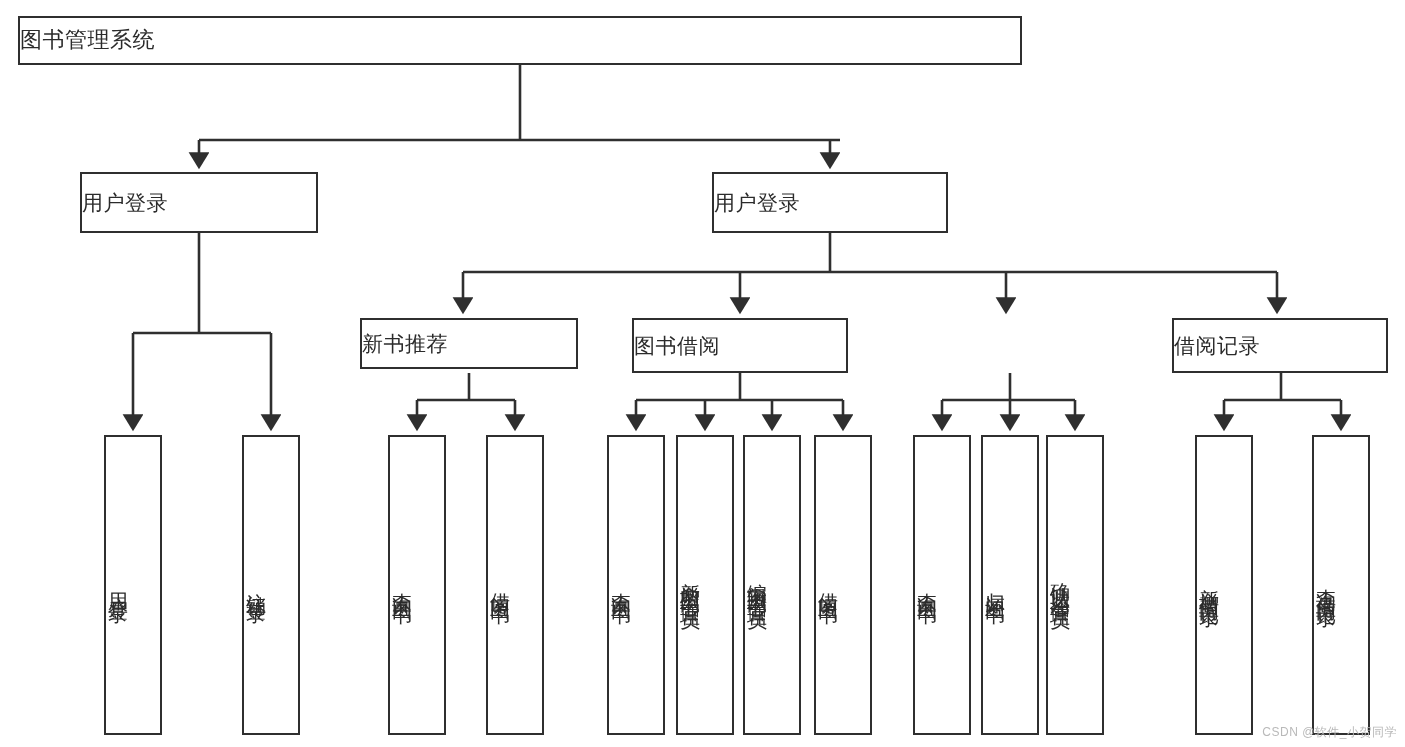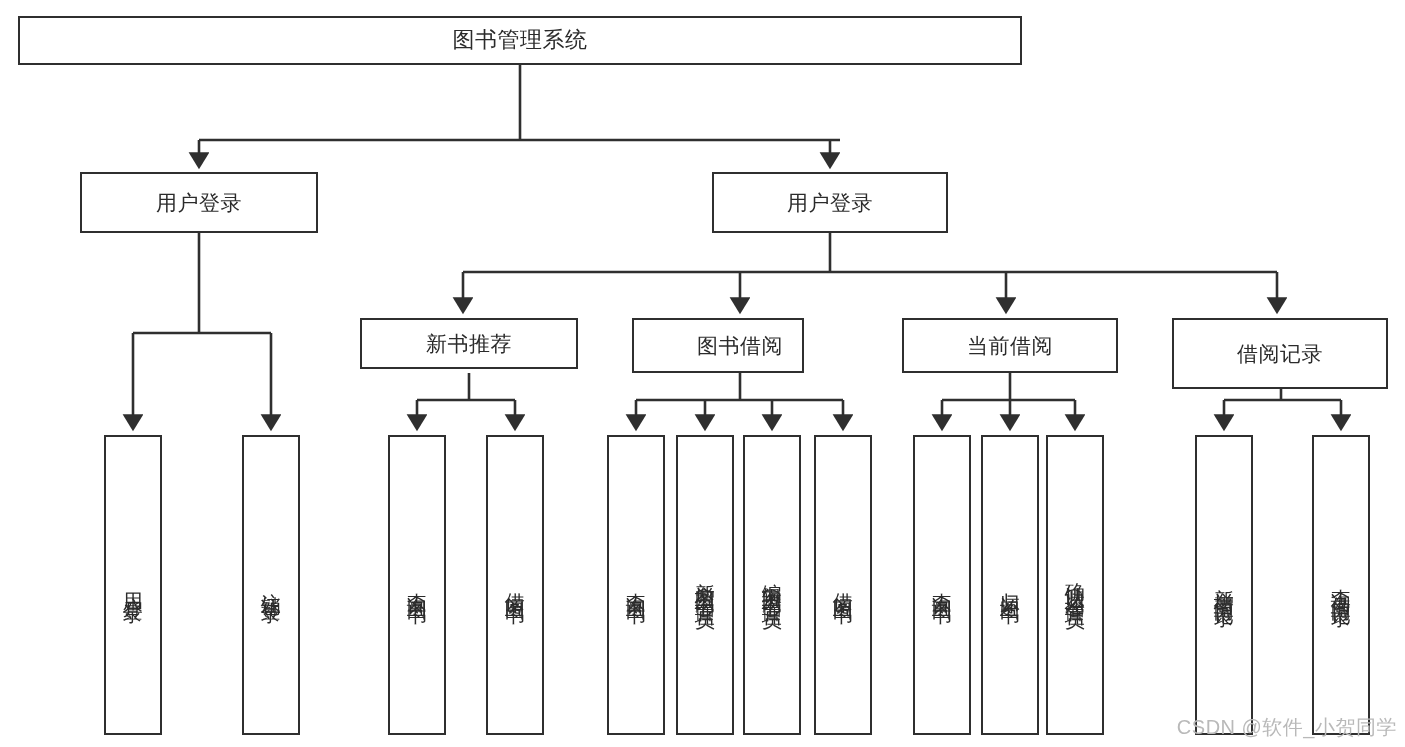--- a/index.html
+++ b/index.html
@@ -27,21 +27,21 @@
     width: 1405px;
     height: 747px;
   }
   .node-box {
     position: absolute;
     box-sizing: border-box;
     border: 2.5px solid #2f2f2f;
     background: #ffffff;
     display: flex;
     align-items: center;
-    justify-content: center;
+    justify-content: flex-start;
     overflow: hidden;
   }
   .node-label {
     color: #2b2b2b;
     font-size: 21px;
     line-height: 1.22;
     letter-spacing: 0.5px;
     text-align: center;
     white-space: nowrap;
   }
@@ -53,21 +53,21 @@
     white-space: normal;
   }
   .node-box.root .node-label { font-size: 22px; }
   .node-box.level2 .node-label { font-size: 21px; }
   .node-box.level3 .node-label { font-size: 21px; }
   .watermark {
     position: absolute;
     right: 8px;
     bottom: 6px;
     color: #b9b9b9;
-    font-size: 20px;
+    font-size: 12px;
     letter-spacing: 0.5px;
     white-space: nowrap;
     pointer-events: none;
   }
 </style>
 </head>
 <body>
 
 <div id="diagram-root">
 
@@ -128,27 +128,24 @@
   <div class="node-box level2" style="left:80px; top:172px; width:238px; height:61px;">
     <span class="node-label">用户登录</span>
   </div>
   <div class="node-box level2" style="left:712px; top:172px; width:236px; height:61px;">
     <span class="node-label">用户登录</span>
   </div>
 
   <div class="node-box level3" style="left:360px; top:318px; width:218px; height:51px;">
     <span class="node-label">新书推荐</span>
   </div>
-  <div class="node-box level3" style="left:632px; top:318px; width:172px; height:55px;padding-left:44px;">
+  <div class="node-box level3" style="left:632px; top:318px; width:216px; height:55px;">
     <span class="node-label">图书借阅</span>
   </div>
-  <div class="node-box level3" style="left:902px; top:318px; width:216px; height:55px;">
-    <span class="node-label">当前借阅</span>
-  </div>
-  <div class="node-box level3" style="left:1172px; top:318px; width:216px; height:71px;">
+  <div class="node-box level3" style="left:1172px; top:318px; width:216px; height:55px;">
     <span class="node-label">借阅记录</span>
   </div>
 
   <div class="node-box vertical" style="left:104px; top:435px; width:58px; height:300px;">
     <span class="node-label">用户登录</span>
   </div>
   <div class="node-box vertical" style="left:242px; top:435px; width:58px; height:300px;">
     <span class="node-label">注销登录</span>
   </div>
 

